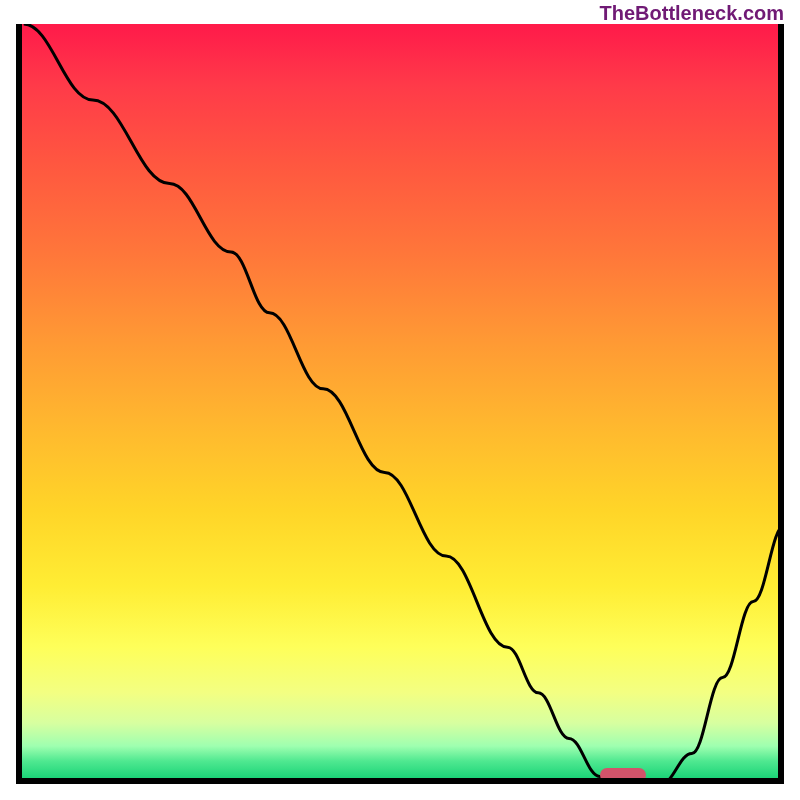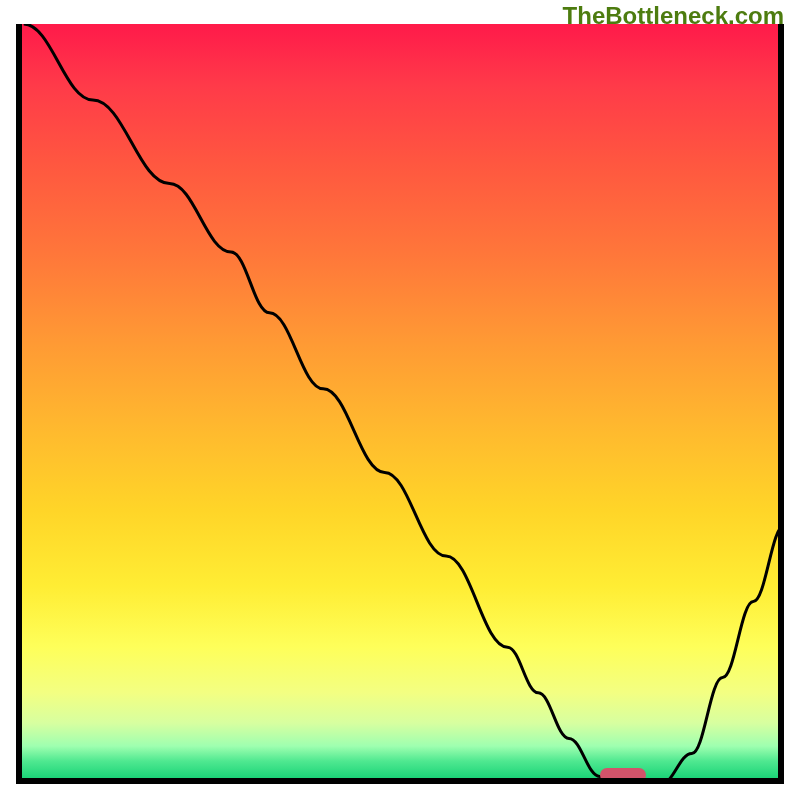--- a/index.html
+++ b/index.html
@@ -7,23 +7,23 @@
   .container {
     width: 800px;
     height: 800px;
     position: relative;
   }
   .watermark {
     position: absolute;
     top: 2px;
     right: 16px;
     font-family: Arial, sans-serif;
-    font-size: 24px;
+    font-size: 20px;
     font-weight: bold;
-    color: #4d7c0f;
+    color: #701a75;
     z-index: 10;
   }
   .chart-area {
     position: absolute;
     left: 16px;
     top: 24px;
     width: 768px;
     height: 760px;
   }
   .gradient-box {

